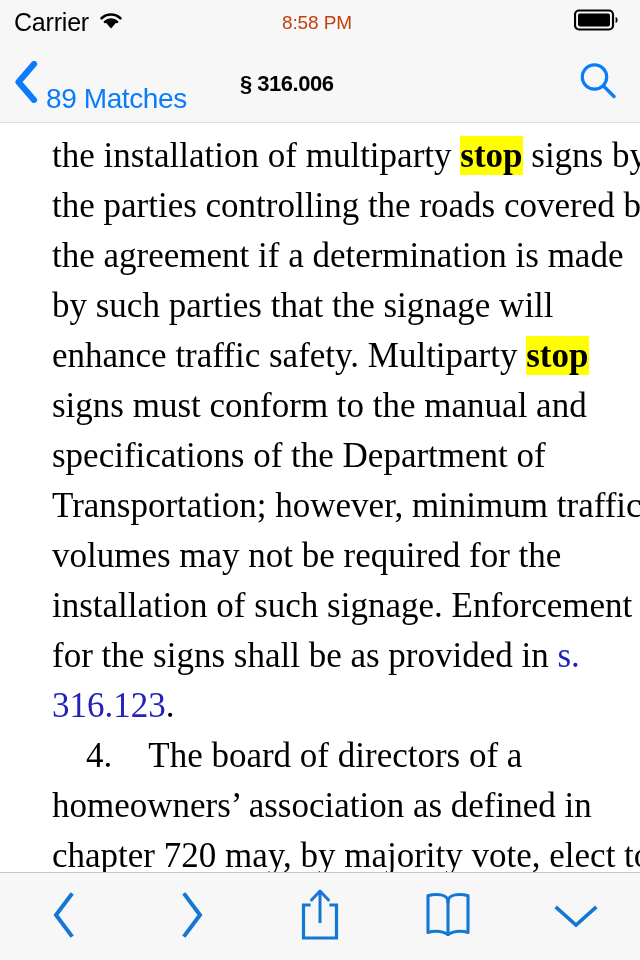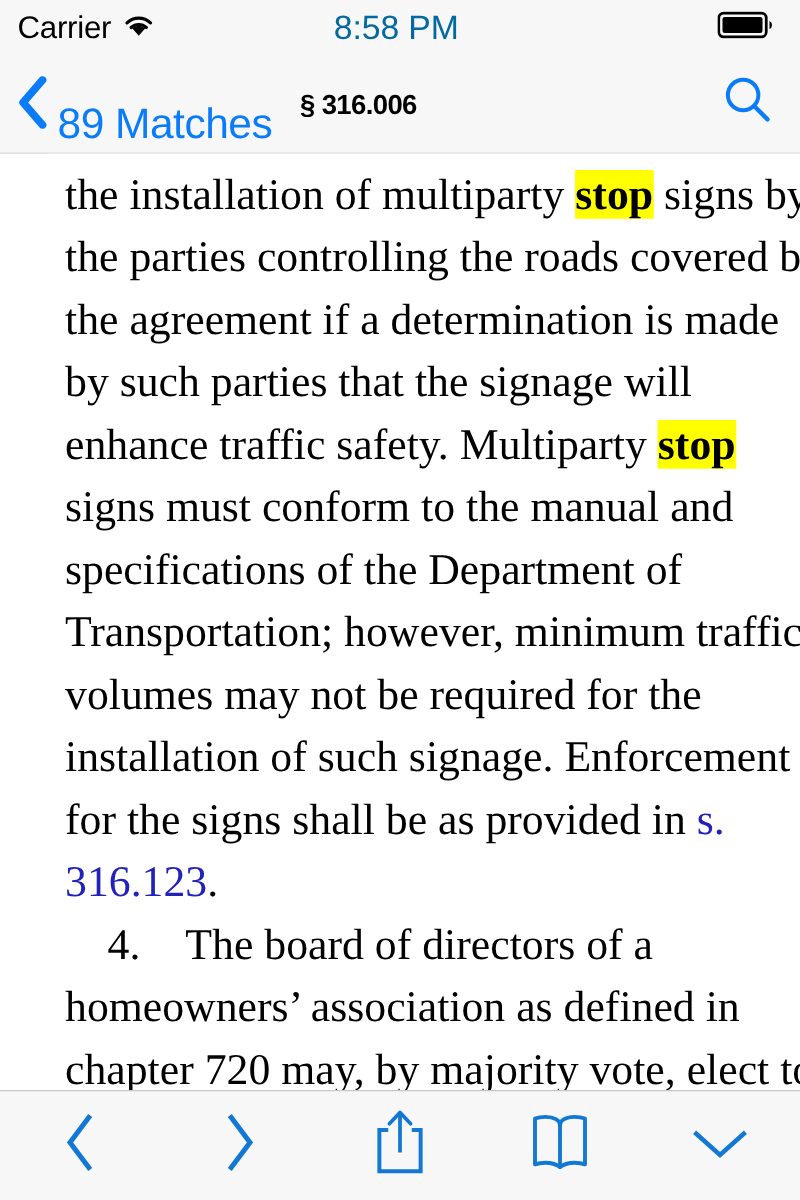--- a/index.html
+++ b/index.html
@@ -52,22 +52,22 @@
     justify-content: flex-end;
     padding-right: 6px;
   }
   #carrier-label {
     font-size: 25px;
     color: #000;
     letter-spacing: -0.2px;
     line-height: 1;
   }
   #status-time {
-    font-size: 27px;
-    color: #0369a1;
+    font-size: 19px;
+    color: #c2410c;
     font-weight: 400;
     letter-spacing: -0.1px;
     line-height: 1;
   }
   .wifi-icon { display: block; }
   .battery-icon { display: block; }
 
   
   #nav-bar {
     position: absolute;
@@ -82,21 +82,21 @@
     left: 14px;
     top: 50%;
     transform: translateY(-50%);
     display: flex;
     align-items: center;
     gap: 8px;
     cursor: pointer;
   }
   #nav-back .chev { display:block; margin-top: 1px; }
   #back-label {
-    font-size: 34px;
+    font-size: 28px;
     color: #0a7cf9;
     letter-spacing: -0.4px;
     line-height: 1;
     white-space: nowrap;
     margin-top: 30px;
   }
   #nav-title {
     position: absolute;
     left: 240px;
     top: 50%;

